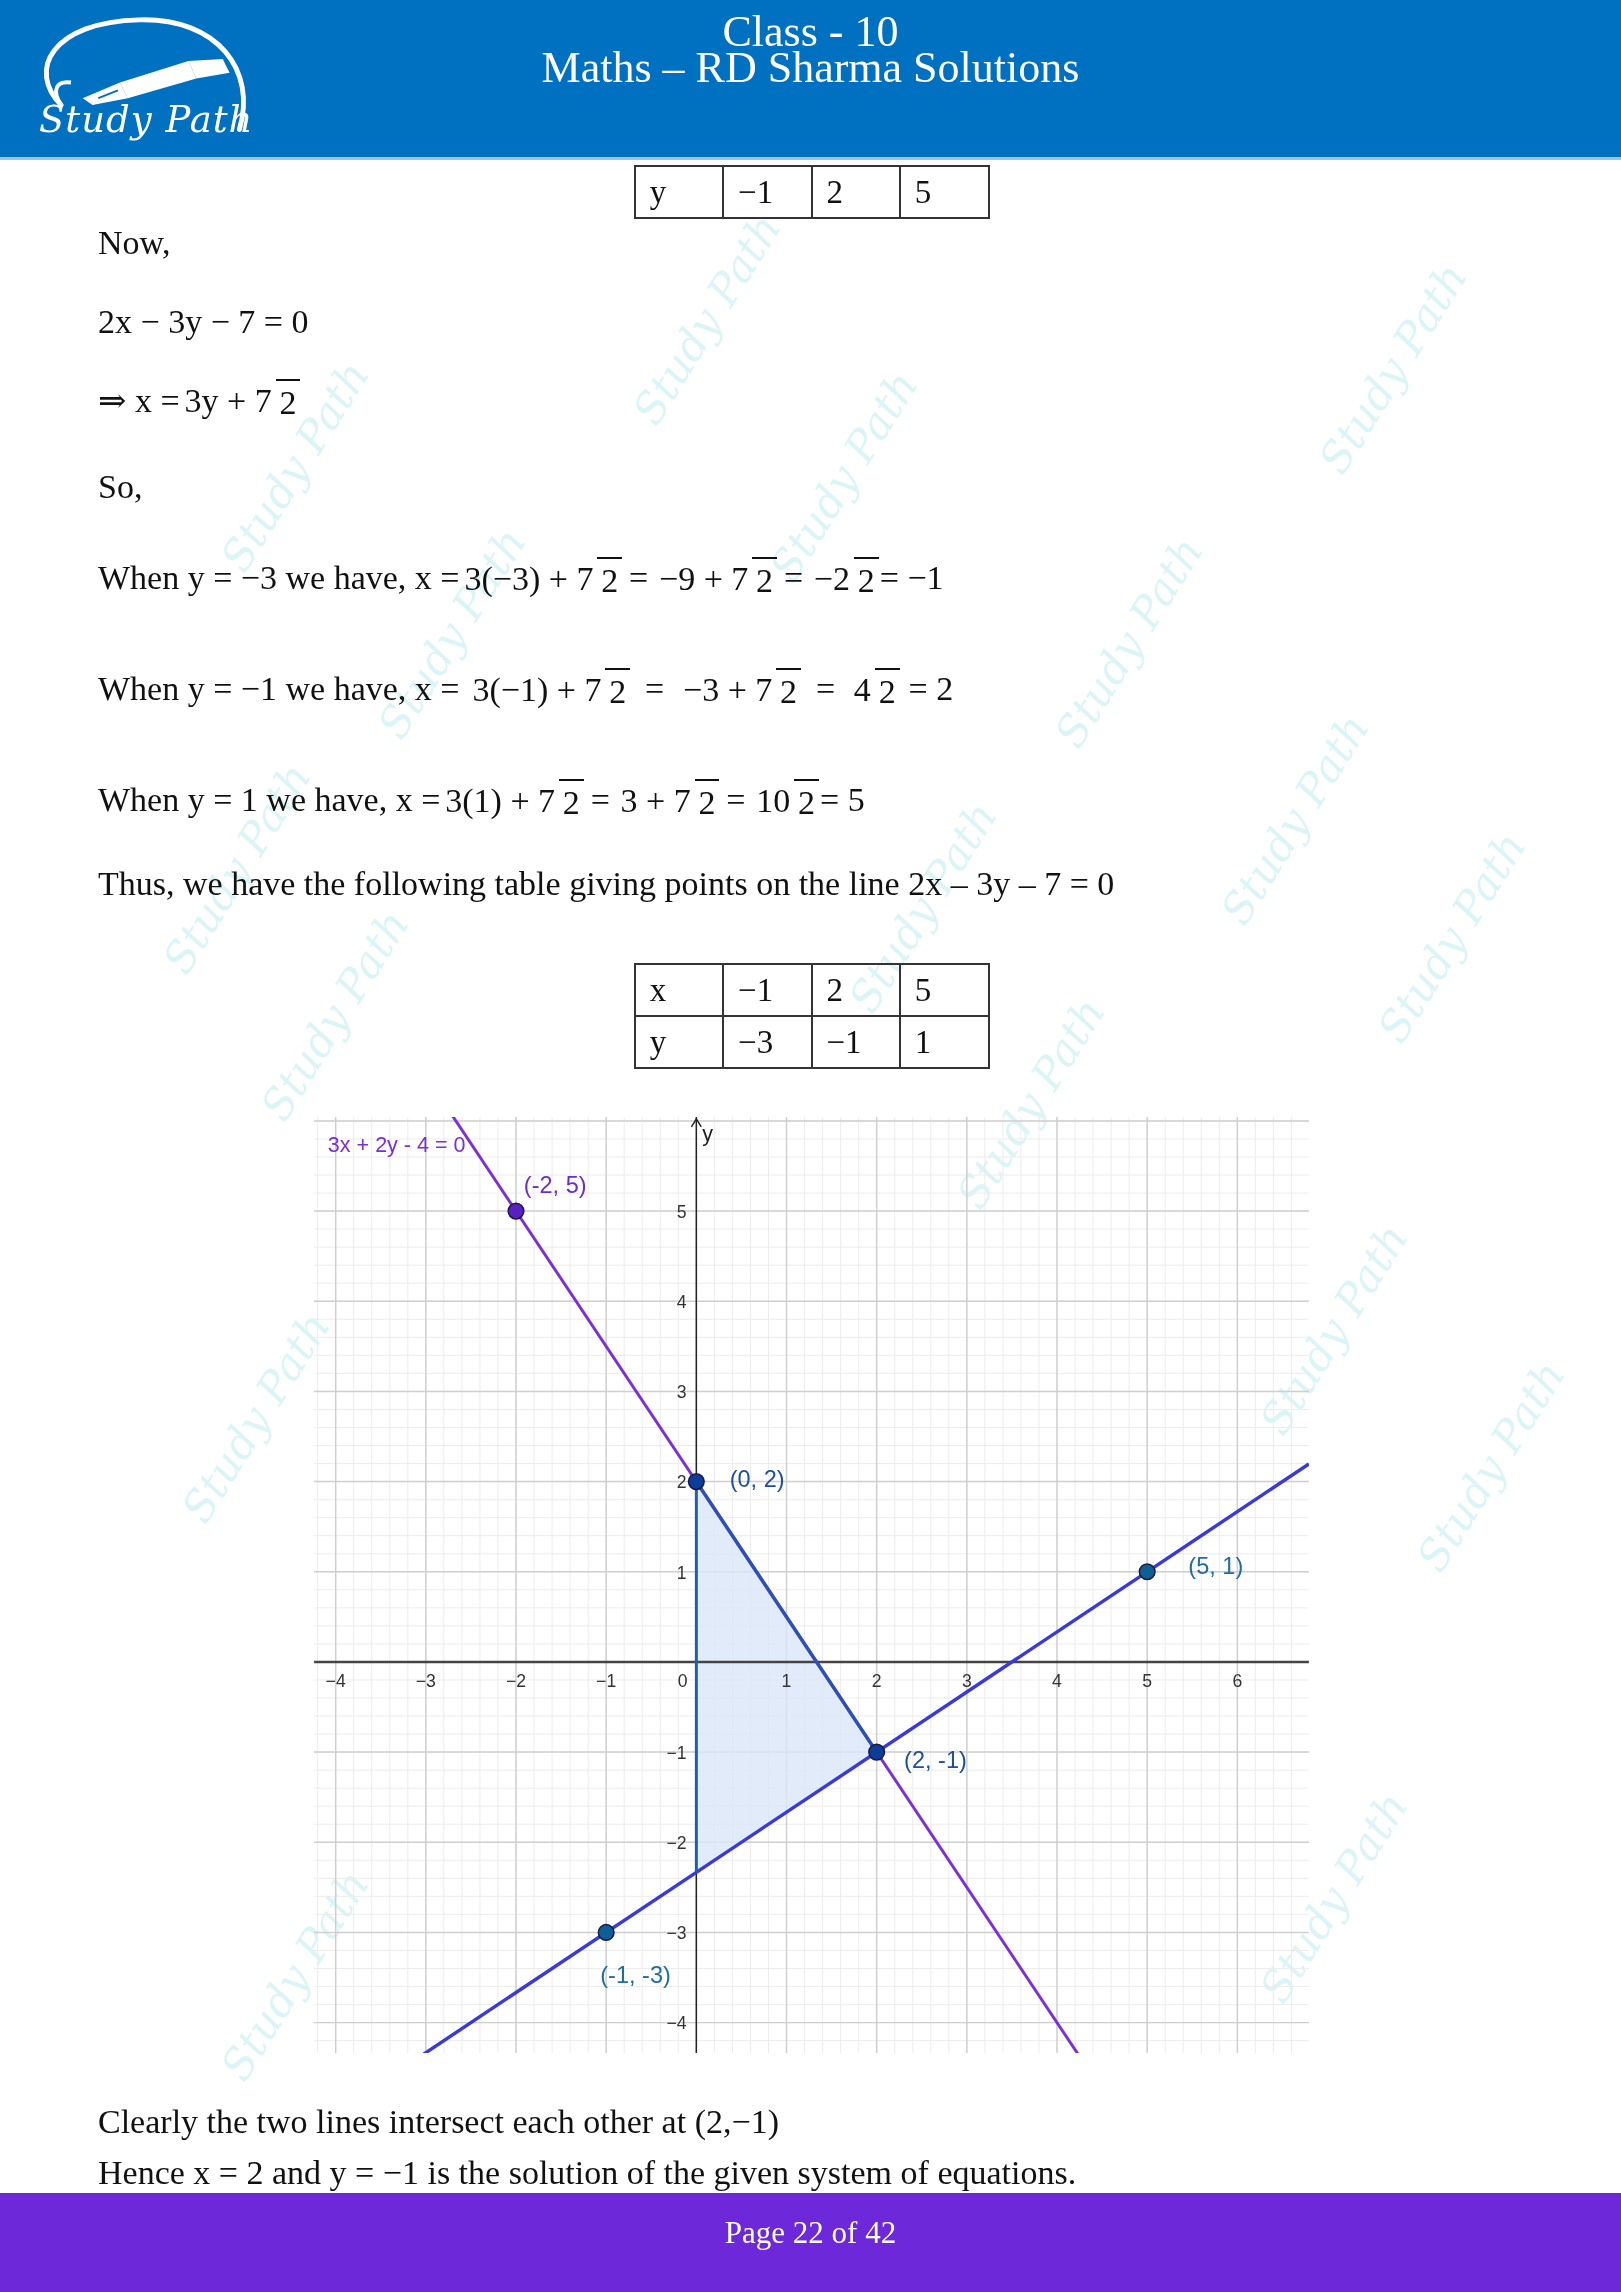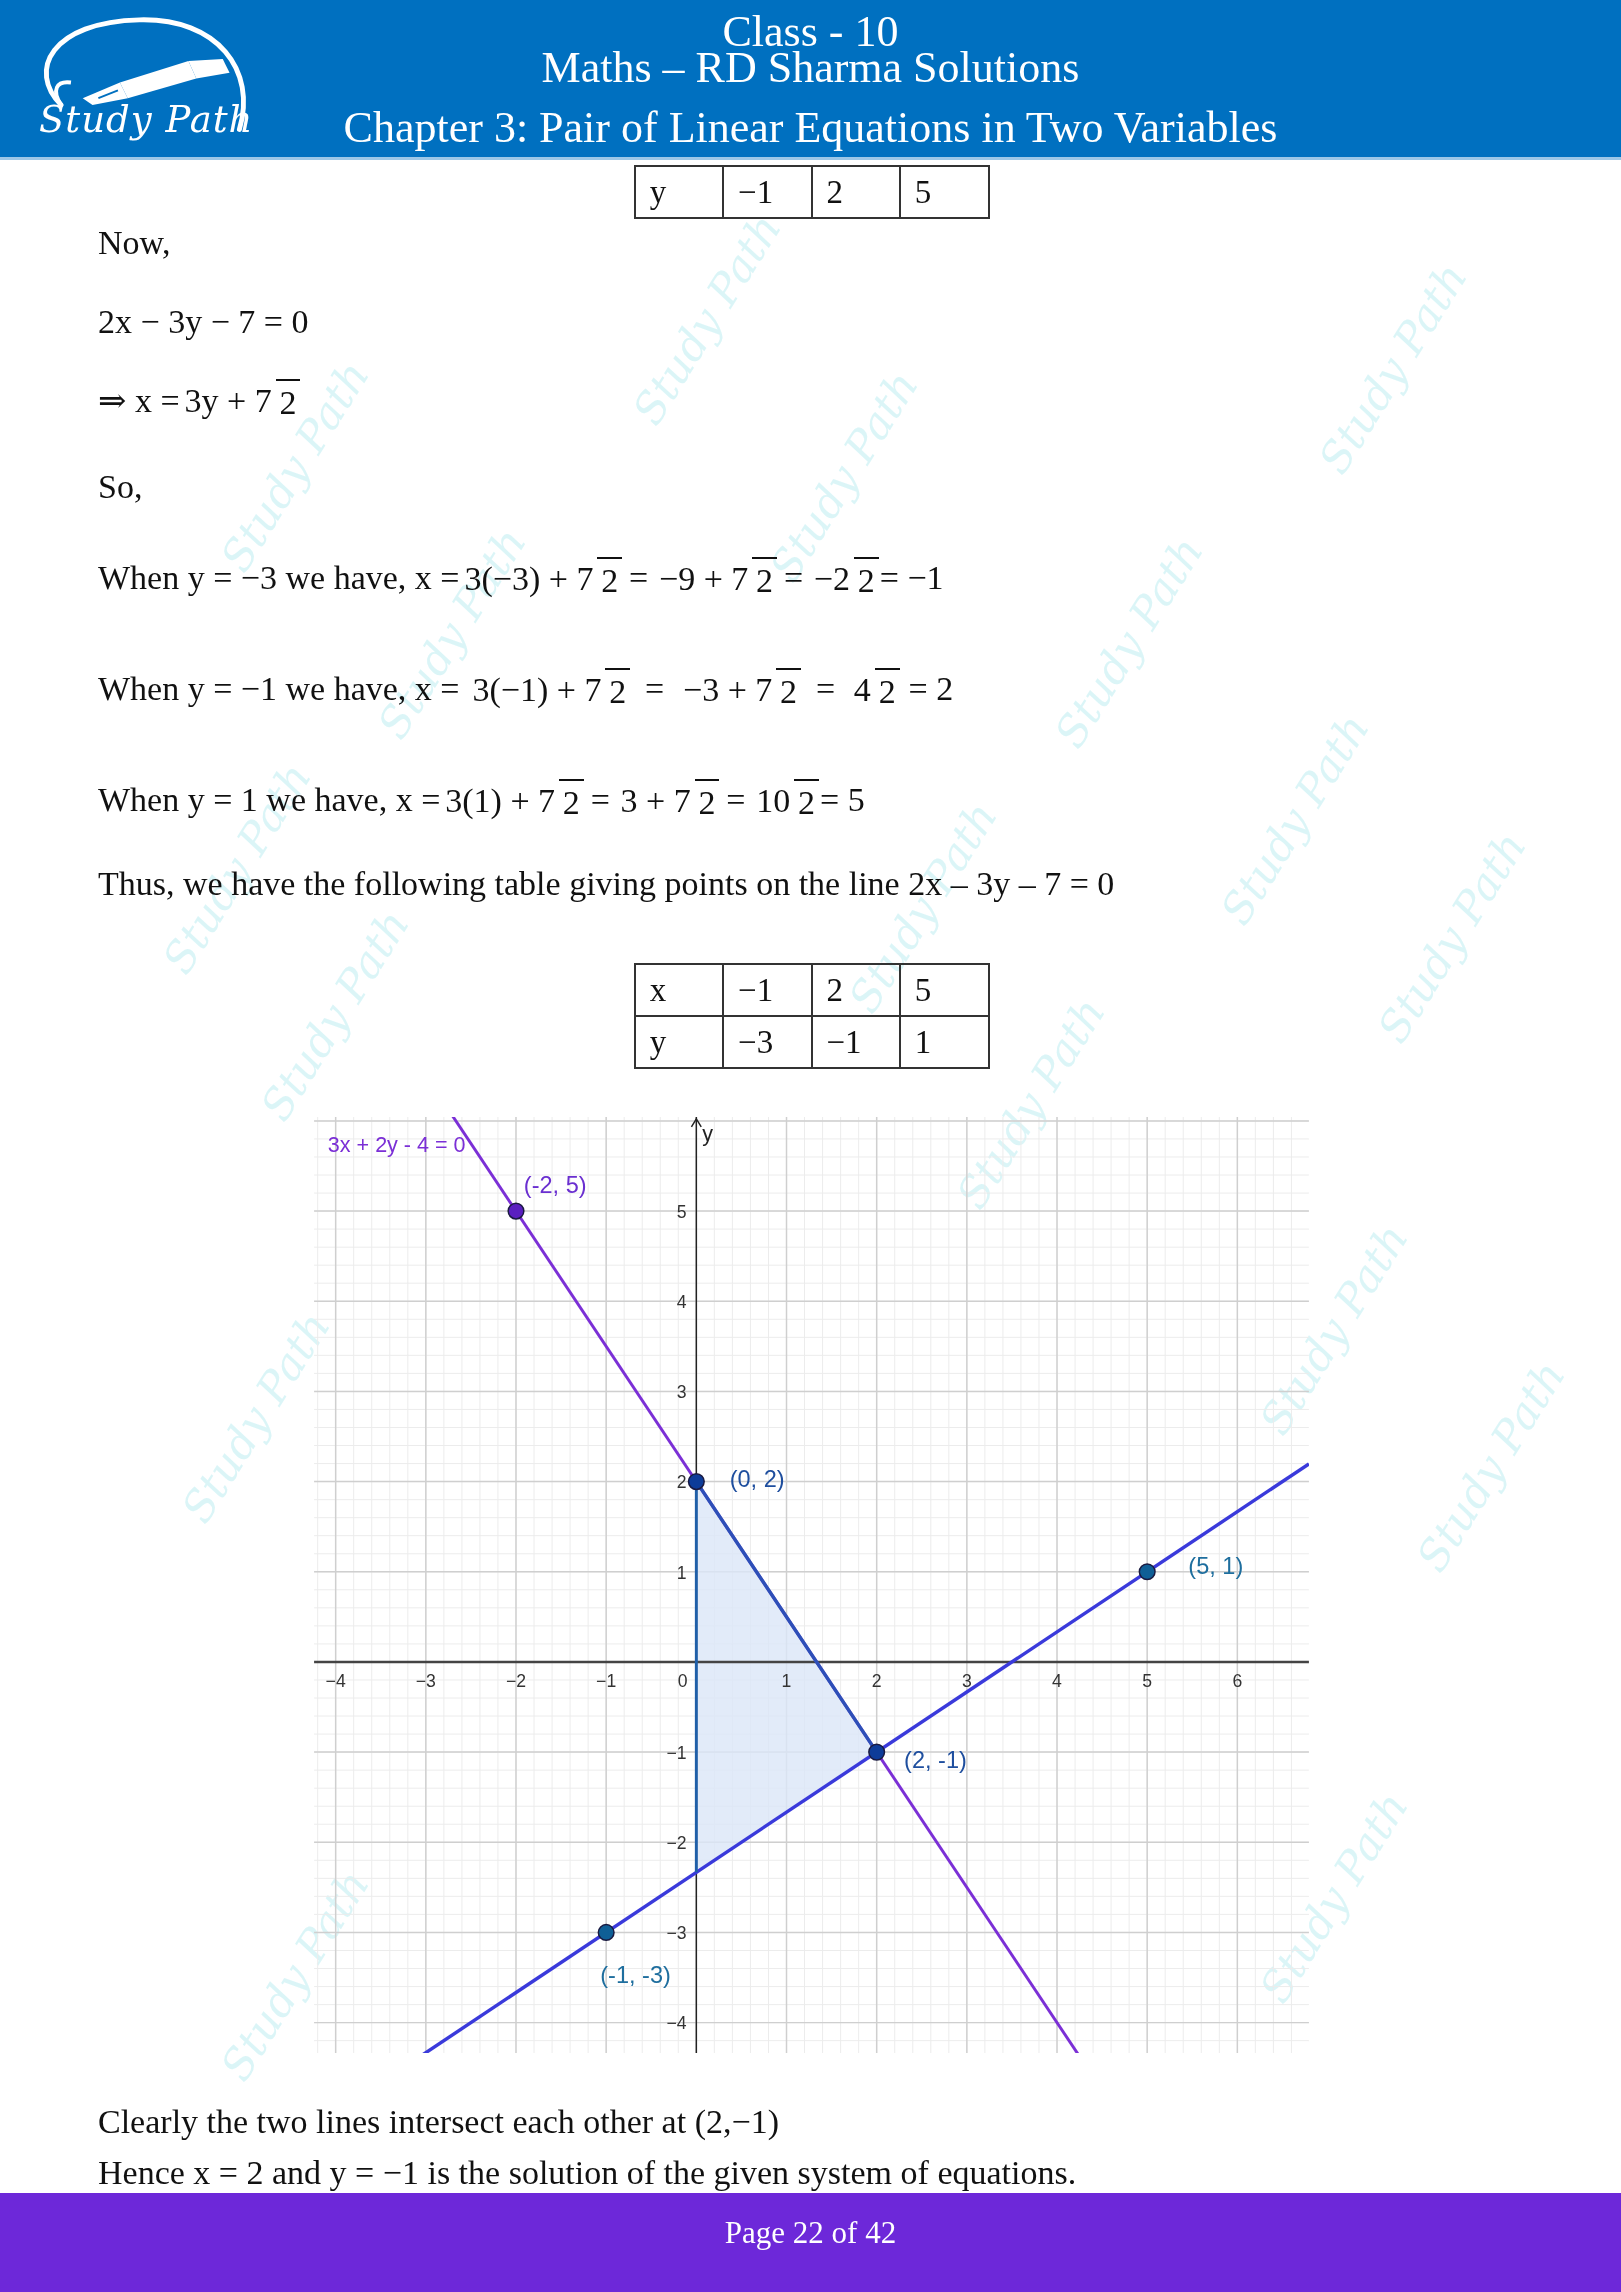--- a/index.html
+++ b/index.html
@@ -36,21 +36,20 @@
     <path d="M40 95 C 5 60, 30 10, 120 8 C 200 6, 240 60, 222 120" fill="none" stroke="#fff" stroke-width="5" stroke-linecap="round"></path>
     <path d="M40 95 C 30 80, 35 70, 50 72" fill="none" stroke="#fff" stroke-width="4"></path>
     <polygon points="62,88 100,72 108,88 72,95" fill="#fff"></polygon>
     <polygon points="100,72 170,50 178,68 108,88" fill="#fff"></polygon>
     <polygon points="170,50 205,48 212,62 178,68" fill="#fff"></polygon>
     <line x1="78" y1="88" x2="98" y2="80" stroke="#0070C0" stroke-width="2"></line>
   </svg>
   <div class="logo-text">Study Path</div>
   <div class="hdr-text" style="top:11.8px;">Class - 10</div>
   <div class="hdr-text" style="top:48px;">Maths – RD Sharma Solutions</div>
-  <div class="hdr-text" style="top:108px;">Chapter 3: Pair of Linear Equations in Two Variables</div>
 </div>
 <div class="header-line"></div>
 
 <div class="wm" style="left:588px;top:294px;">Study Path</div>
 <div class="wm" style="left:1274px;top:343px;">Study Path</div>
 <div class="wm" style="left:176px;top:441px;">Study Path</div>
 <div class="wm" style="left:725px;top:451px;">Study Path</div>
 <div class="wm" style="left:333px;top:608px;">Study Path</div>
 <div class="wm" style="left:1010px;top:617px;">Study Path</div>
 <div class="wm" style="left:1176px;top:794px;">Study Path</div>

